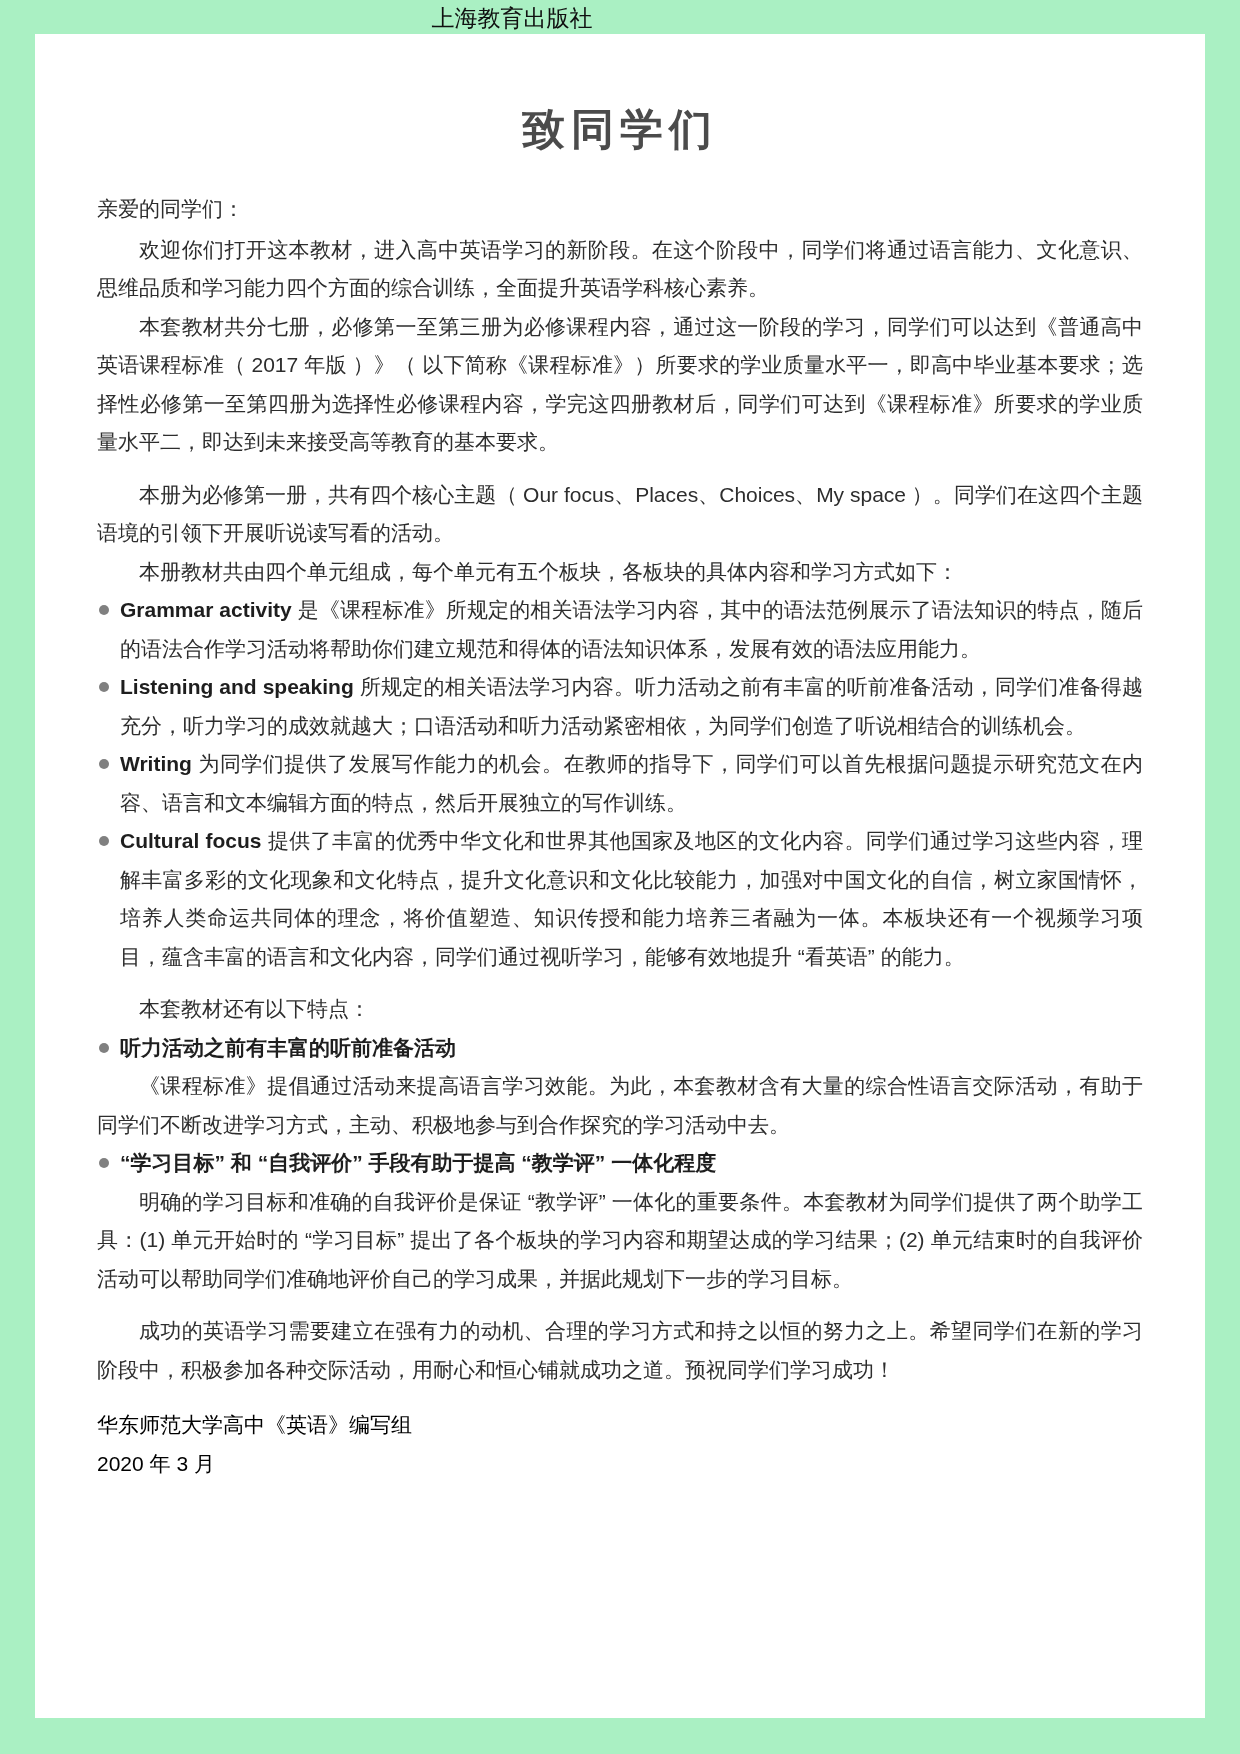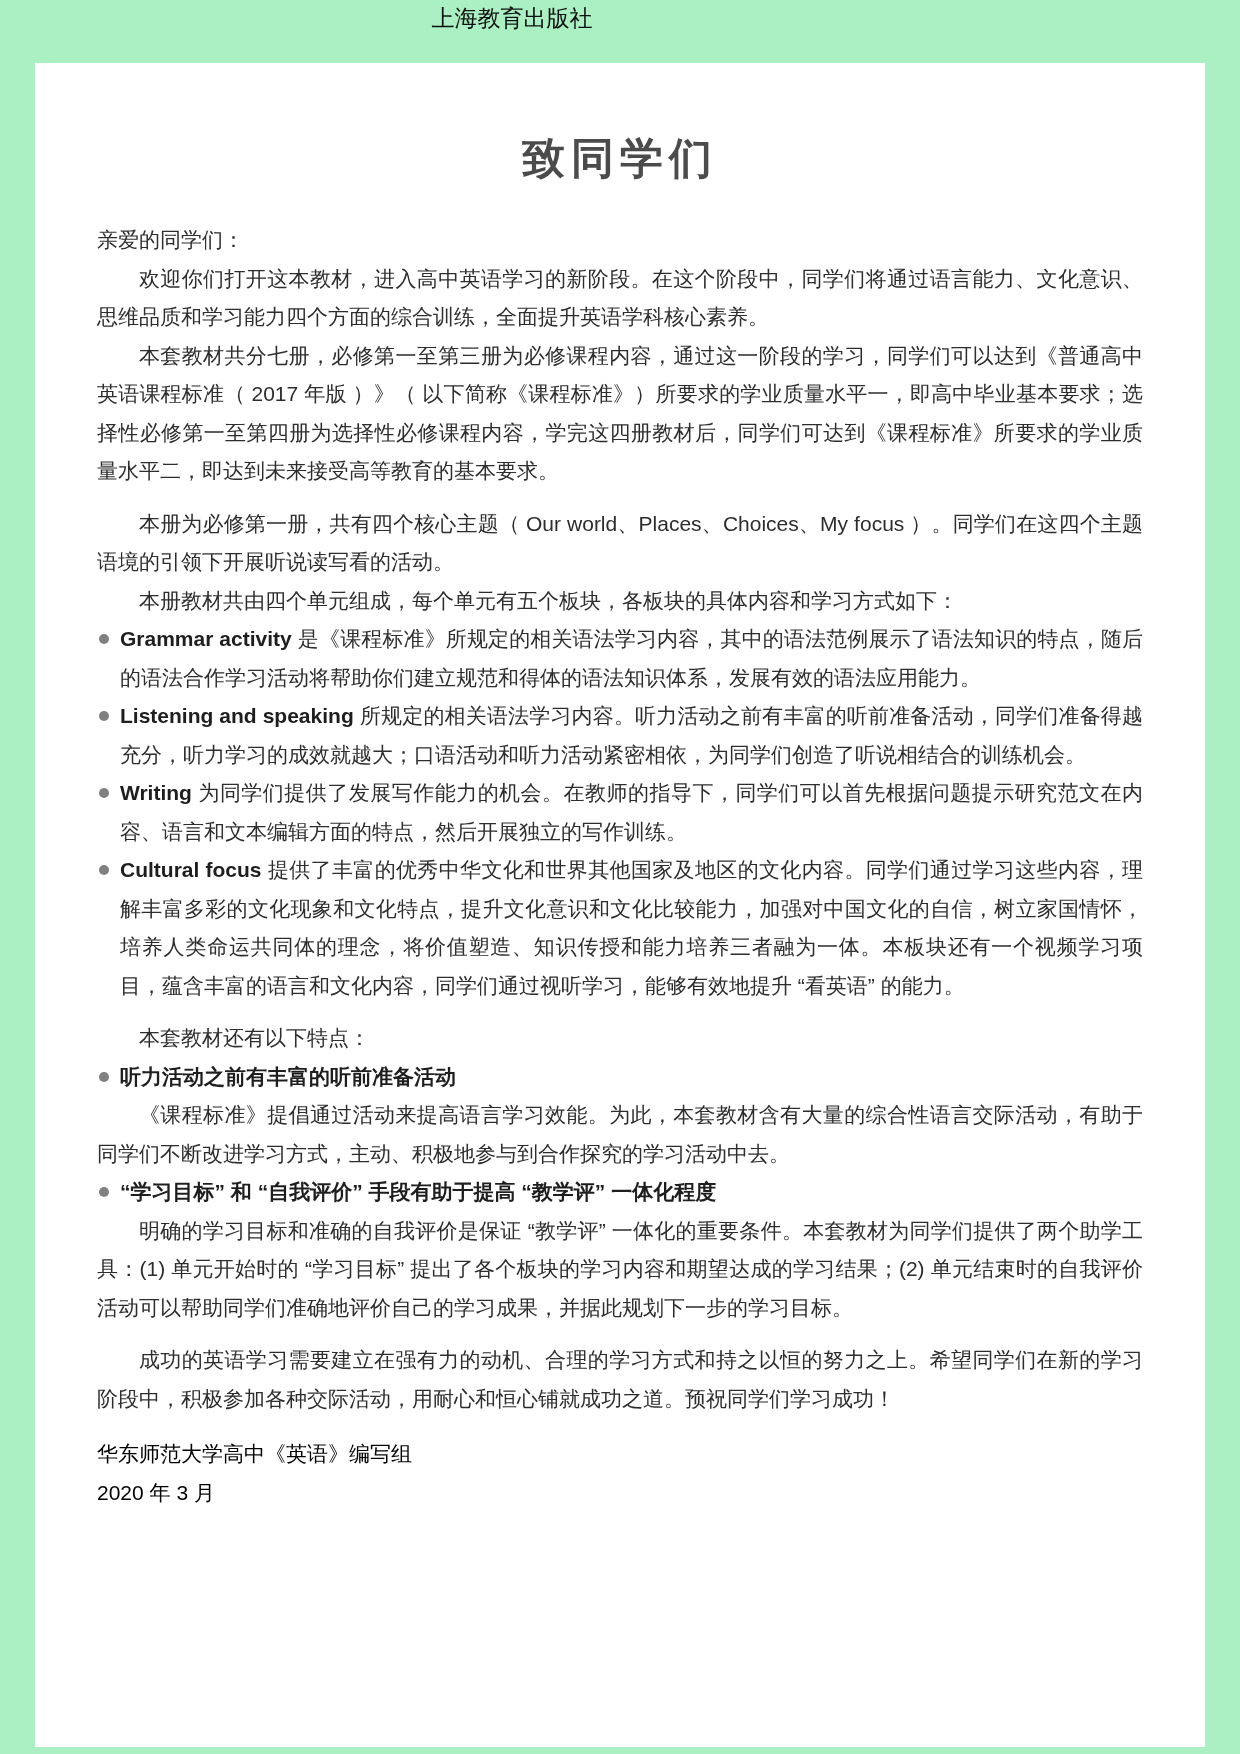--- a/index.html
+++ b/index.html
@@ -12,38 +12,37 @@
   .publisher-header {
     position: absolute; top: 3px; left: 0; width: 984px;
     text-align: center;
     font-family: "Liberation Serif", "DejaVu Serif", serif;
     font-size: 23px; color: #101010; padding-left: 40px;
   }
   .page {
     position: absolute; left: 35px; top: 34px;
     width: 1170px; height: 1684px;
     background: #ffffff;
-    margin-top: 29px;
   }
   .content {
     padding: 0 62px;
     color: #2d2d2d;
     font-size: 21px;
     line-height: 38.5px;
   }
   .page-title {
     margin-top: 69px;
     text-align: center;
     font-size: 43px;
     line-height: 52px;
     font-weight: bold;
     letter-spacing: 6px;
     color: #4b4b4b;
   }
-  .body-start { margin-top: 37px; }
+  .body-start { margin-top: 37px; font-family: Liberation Mono, monospace; }
   .para { text-align: justify; }
   .indent { text-indent: 2em; }
   .gap-before { margin-top: 14px; }
   .bullet-item {
     position: relative;
     padding-left: 23px;
     text-align: justify;
   }
   .dot {
     position: absolute;
@@ -66,21 +65,21 @@
 <div class="publisher-header">上海教育出版社</div>
 
 <div class="page">
   <div class="content">
 
     <h1 class="page-title">致同学们</h1>
 
     <p class="para body-start">亲爱的同学们：</p>
     <p class="para indent">欢迎你们打开这本教材，进入高中英语学习的新阶段。在这个阶段中，同学们将通过语言能力、文化意识、思维品质和学习能力四个方面的综合训练，全面提升英语学科核心素养。</p>
     <p class="para indent">本套教材共分七册，必修第一至第三册为必修课程内容，通过这一阶段的学习，同学们可以达到《普通高中英语课程标准（ 2017 年版 ）》（ 以下简称《课程标准》）所要求的学业质量水平一，即高中毕业基本要求；选择性必修第一至第四册为选择性必修课程内容，学完这四册教材后，同学们可达到《课程标准》所要求的学业质量水平二，即达到未来接受高等教育的基本要求。</p>
-    <p class="para indent gap-before">本册为必修第一册，共有四个核心主题（ Our world、Places、Choices、My focus ）。同学们在这四个主题语境的引领下开展听说读写看的活动。</p>
+    <p class="para indent gap-before">本册为必修第一册，共有四个核心主题（ Our focus、Places、Choices、My space ）。同学们在这四个主题语境的引领下开展听说读写看的活动。</p>
     <p class="para indent">本册教材共由四个单元组成，每个单元有五个板块，各板块的具体内容和学习方式如下：</p>
 
     <div>
       <div class="bullet-item">
         <span class="dot"></span><b class="module-lead">Grammar activity</b><span>是《课程标准》所规定的相关语法学习内容，其中的语法范例展示了语法知识的特点，随后的语法合作学习活动将帮助你们建立规范和得体的语法知识体系，发展有效的语法应用能力。</span>
       </div>
       <div class="bullet-item">
         <span class="dot"></span><b class="module-lead">Listening and speaking</b><span>所规定的相关语法学习内容。听力活动之前有丰富的听前准备活动，同学们准备得越充分，听力学习的成效就越大；口语活动和听力活动紧密相依，为同学们创造了听说相结合的训练机会。</span>
       </div>
       <div class="bullet-item">

